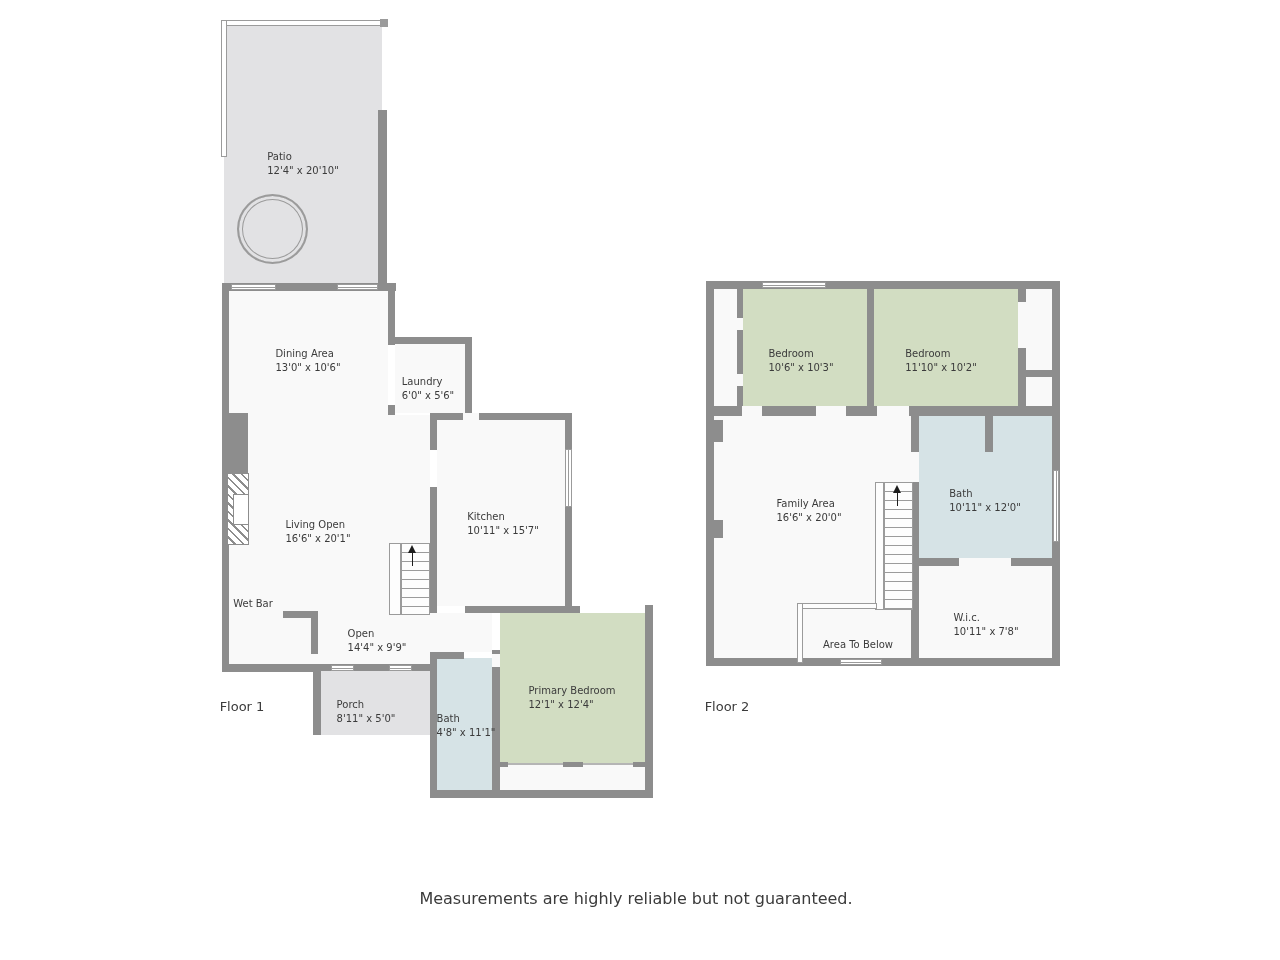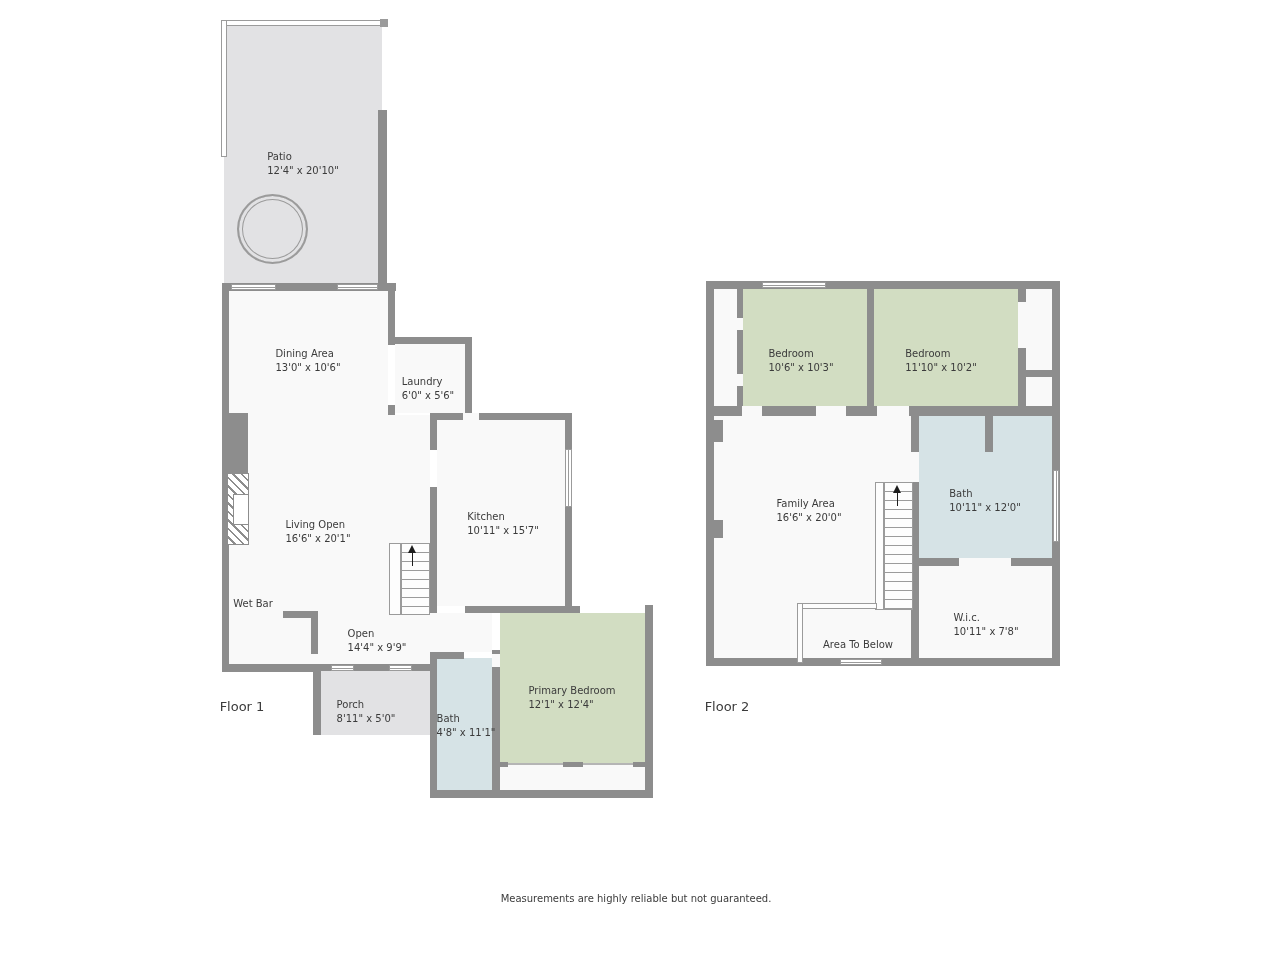--- a/index.html
+++ b/index.html
@@ -20,21 +20,21 @@
   .stem{position:absolute;width:1px;background:#1d1d1d;}
   .fireplace{position:absolute;background:repeating-linear-gradient(45deg,#ffffff 0 4px,#8d8d8d 4px 6px);
              border:1px solid #8d8d8d;box-sizing:border-box;}
   .firebox{position:absolute;background:#ffffff;border:1px solid #8d8d8d;box-sizing:border-box;}
   .spa{position:absolute;border-radius:50%;border:2px solid #9b9b9b;background:#e2e2e4;
        box-shadow:inset 0 0 0 3px #e2e2e4, inset 0 0 0 4px #9b9b9b;}
   .rl{position:absolute;transform:translate(-50%,-50%);text-align:left;white-space:nowrap;
       font-size:10px;line-height:1.35;color:#3b3b3b;}
   .rl .nm,.rl .dm{display:block;}
   .fl{position:absolute;transform:translate(-50%,-50%);font-size:13px;color:#3b3b3b;white-space:nowrap;}
-  .disc{position:absolute;transform:translate(-50%,-50%);font-size:10px;color:#3b3b3b;white-space:nowrap;}
+  .disc{position:absolute;transform:translate(-50%,-50%);font-size:16px;color:#3b3b3b;white-space:nowrap;}
 </style>
 </head>
 <body>
 
 <div id="plan">
 
   <div class="fill" style="left:224px;top:26px;width:158px;height:261px;background:#e2e2e4;"></div>
   <div class="fill" style="left:229px;top:291px;width:159px;height:124px;background:#f9f9f9;"></div>
   <div class="fill" style="left:229px;top:415px;width:201px;height:249px;background:#f9f9f9;"></div>
   <div class="fill" style="left:395px;top:344px;width:70px;height:69px;background:#f9f9f9;"></div>

